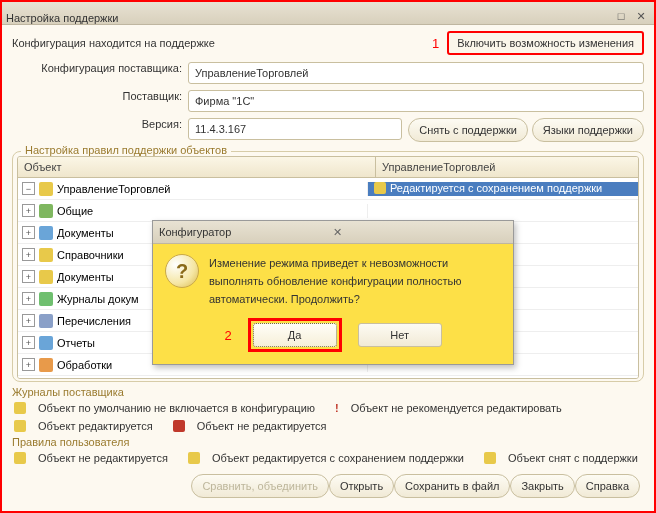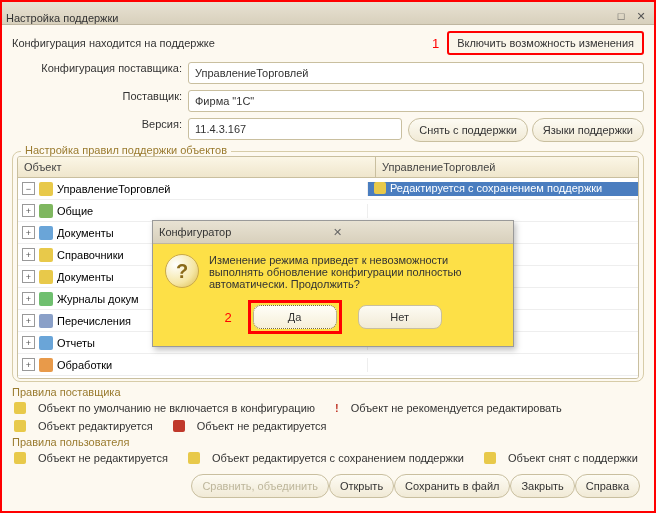--- a/index.html
+++ b/index.html
@@ -36,25 +36,25 @@
 .legend{display:flex;flex-wrap:wrap;gap:6px 20px;padding:4px 2px}
 .legend .item{display:flex;align-items:center;gap:12px;color:#333}
 .cube{width:12px;height:12px;display:inline-block;border-radius:2px}
 .footer{display:flex;justify-content:flex-end;gap:0;padding:6px 4px}
 .footer .smbtn.disabled{color:#bdb69b}
 .modal{position:absolute;left:150px;top:195px;width:360px;border:1px solid #9a9a9a;background:#fde047;box-shadow:2px 3px 6px rgba(0,0,0,.25)}
 .modal .mtitle{height:22px;background:linear-gradient(#e8e2d3,#d8d0bc);display:flex;align-items:center;padding:0 6px;border-bottom:1px solid #bfb6a0}
 .modal .mtitle span{flex:1;color:#333}
 .modal .mbody{padding:10px 12px 4px 12px;display:flex;gap:10px}
 .qicon{width:32px;height:32px;border-radius:50%;background:radial-gradient(circle at 30% 30%,#fff,#f5e6a3 60%,#d9b84a);display:flex;align-items:center;justify-content:center;color:#8a6a1a;font-size:20px;font-weight:bold;border:1px solid #c9a94a}
-.modal .mtext{flex:1;color:#333;line-height:12px}
+.modal .mtext{flex:1;color:#333;line-height:18px}
 .modal .mbtns{display:flex;justify-content:center;gap:16px;align-items:center;padding:6px 0 12px 0}
 .mark2{color:red;font-size:13px}
 .yes-wrap{border:3px solid red;padding:2px}
-.dlgbtn{width:82px;height:22px;border:1px solid #c9bf9f;border-radius:8px;background:linear-gradient(#fdfbf3,#f1ead6);display:flex;align-items:center;justify-content:center;color:#333}
+.dlgbtn{width:82px;height:22px;border:1px solid #c9bf9f;border-radius:3px;background:linear-gradient(#fdfbf3,#f1ead6);display:flex;align-items:center;justify-content:center;color:#333}
 .yes-wrap .dlgbtn{border:1px dotted #7a6a3a;background:linear-gradient(#fffef8,#f6efd8)}
 .red-excl{color:#c0392b;font-weight:bold}
 </style>
 </head>
 <body>
 
 <div class="window">
   <div class="titlebar">
     <span class="title">Настройка поддержки</span>
     <span class="tbtn">□</span>
@@ -174,21 +174,21 @@
               </div>
               <div class="td-r"></div>
             </div>
             <div class="tr">
               <div class="td-r"></div>
             </div>
           </div>
       </div>
     </div>
 
-    <div style="color:#9a7b2f;margin-top:4px">Правила поставщика</div>
+    <div style="color:#9a7b2f;margin-top:4px">Журналы поставщика</div>
     <div class="legend" id="vendor-legend">
         <div class="item">
           <span class="cube" style="background: rgb(232, 201, 74);"></span>
           <span>Объект по умолчанию не включается в конфигурацию</span>
         </div>
         <div class="item">
           <span class="red-excl">!</span>
           <span>Объект не рекомендуется редактировать</span>
         </div>
         <div class="item">

